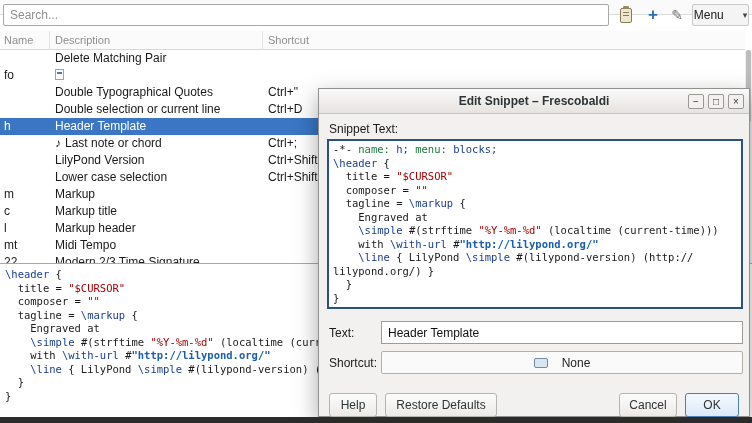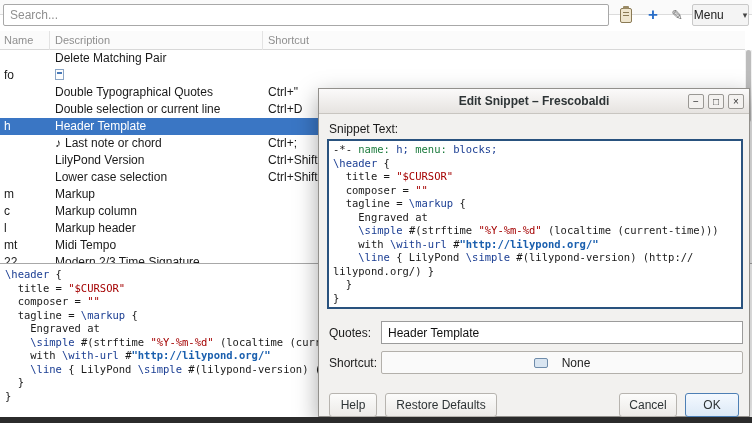--- a/index.html
+++ b/index.html
@@ -142,21 +142,21 @@
         <div class="cell c-desc"><span>Lower case selection</span></div>
         <div class="cell c-short">Ctrl+Shift</div>
       </div>
       <div class="trow">
         <div class="cell c-name">m</div>
         <div class="cell c-desc"><span>Markup</span></div>
         <div class="cell c-short"></div>
       </div>
       <div class="trow">
         <div class="cell c-name">c</div>
-        <div class="cell c-desc"><span>Markup column</span></div>
+        <div class="cell c-desc"><span>Markup title</span></div>
         <div class="cell c-short"></div>
       </div>
       <div class="trow">
         <div class="cell c-name">l</div>
         <div class="cell c-desc"><span>Markup header</span></div>
         <div class="cell c-short"></div>
       </div>
       <div class="trow">
         <div class="cell c-name">mt</div>
         <div class="cell c-desc"><span>Midi Tempo</span></div>
@@ -211,21 +211,21 @@
         <div class="cl"><span>  tagline = </span><span class="c-kw">\markup</span><span> {</span></div>
         <div class="cl"><span>    Engraved at</span></div>
         <div class="cl"><span>    </span><span class="c-kw">\simple</span><span> #(strftime </span><span class="c-str">"%Y-%m-%d"</span><span> (localtime (current-time)))</span></div>
         <div class="cl"><span>    with </span><span class="c-kw">\with-url</span><span> #</span><span class="c-url">"http://lilypond.org/"</span></div>
         <div class="cl"><span>    </span><span class="c-kw">\line</span><span> { LilyPond </span><span class="c-kw">\simple</span><span> #(lilypond-version) (http://</span></div>
         <div class="cl"><span>lilypond.org/) }</span></div>
         <div class="cl"><span>  }</span></div>
         <div class="cl"><span>}</span></div>
       </div>
 
-    <div class="frow-label lbl-title">Quotes:</div>
+    <div class="frow-label lbl-title">Text:</div>
     <input class="title-input" type="text" value="Header Template" style="">
 
     <div class="frow-label lbl-short">Shortcut:</div>
     <button class="shortcut-btn">
       <span class="kbd-icon"></span>
       <span>None</span>
     </button>
 
     <button class="dlg-btn btn-help">Help</button>
     <button class="dlg-btn btn-restore">Restore Defaults</button>

